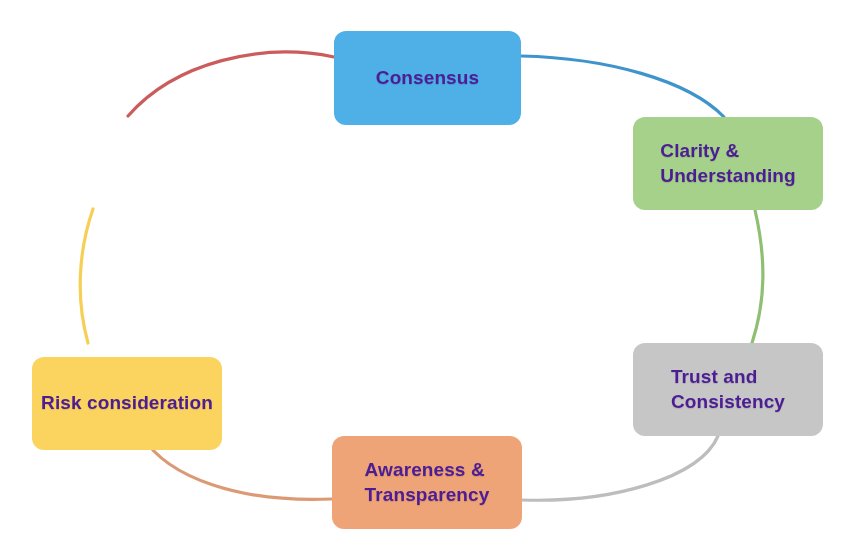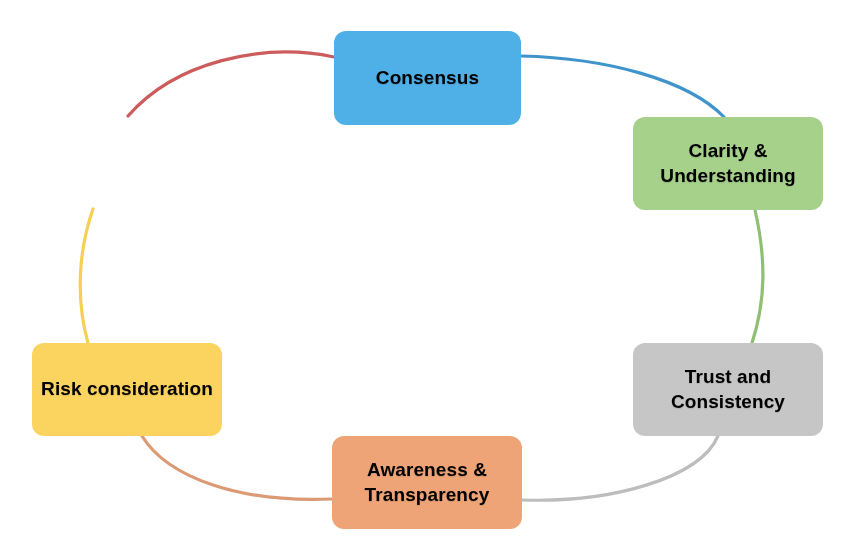--- a/index.html
+++ b/index.html
@@ -22,39 +22,39 @@
     width: 856px;
     height: 556px;
   }
   .node {
     position: absolute;
     box-sizing: border-box;
     border-radius: 12px;
     display: flex;
     align-items: center;
     justify-content: center;
-    text-align: center;
-    color: #000000;
+    text-align: left;
+    color: #4c1d95;
     font-weight: bold;
     font-size: 19px;
     line-height: 1.28;
     letter-spacing: 0.1px;
     text-shadow: 0 1px 1px rgba(0,0,0,0.12);
     z-index: 2;
     padding: 4px 8px;
   }
   .node-label {
     white-space: pre-line;
     display: block;
   }
   #node-consensus   { left: 334px; top: 31px;  width: 187px; height: 94px; }
   #node-clarity     { left: 633px; top: 117px; width: 190px; height: 93px; }
   #node-trust       { left: 633px; top: 343px; width: 190px; height: 93px; }
   #node-awareness   { left: 332px; top: 436px; width: 190px; height: 93px; }
-  #node-risk        { left: 32px;  top: 343px; width: 190px; height: 93px; }
+  #node-risk        { left: 32px;  top: 357px; width: 190px; height: 93px; }
   #node-ethics      { left: 30px;  top: 116px; width: 190px; height: 93px; }
 </style>
 </head>
 <body>
 
 <div id="canvas" style="background: rgb(255, 255, 255);">
 
   <svg id="connectors" viewBox="0 0 856 556" xmlns="http://www.w3.org/2000/svg">
     <path d="M 128 116 C 175 62, 262 42, 334 57" fill="none" stroke="#CC5C5C" stroke-width="3.2" stroke-linecap="round"></path>
     <path d="M 521 56 C 607 58, 688 80, 724 117" fill="none" stroke="#3F94CC" stroke-width="3.2" stroke-linecap="round"></path>

